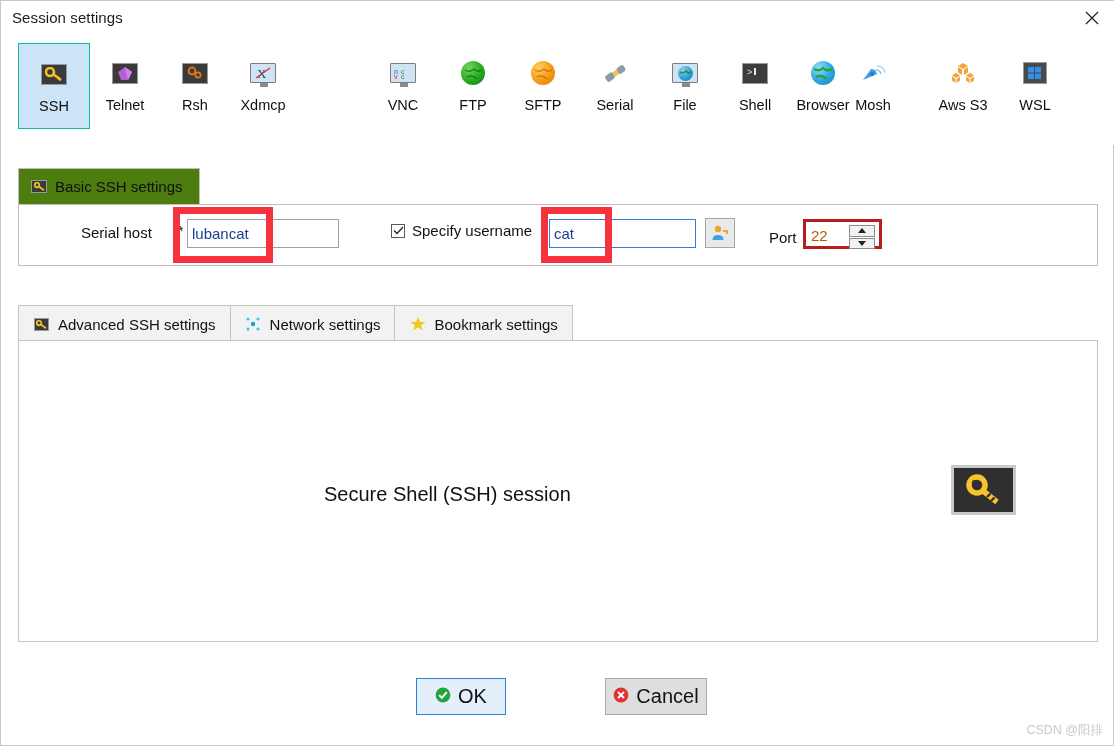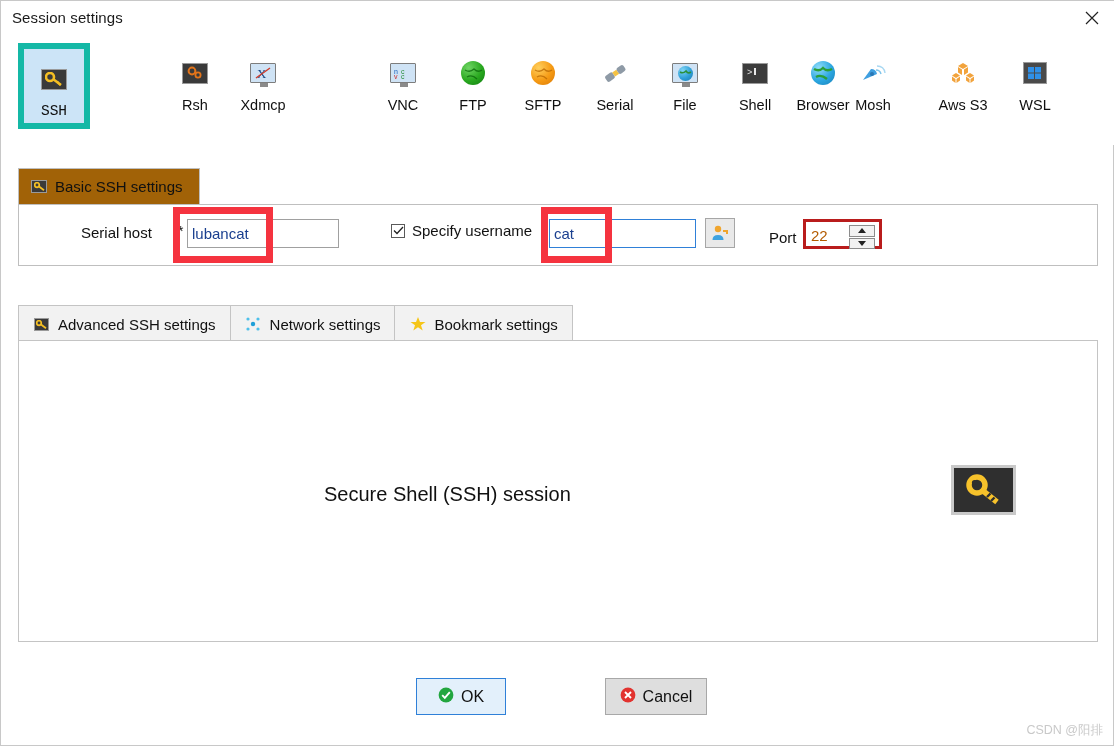--- a/index.html
+++ b/index.html
@@ -47,22 +47,21 @@
     position: absolute; top: 8px;
     width: 72px; height: 86px;
     display: flex; flex-direction: column;
     align-items: center; justify-content: flex-start;
     padding-top: 14px;
     cursor: pointer;
     background: transparent;
   }
   .sess-item.selected {
     background: #cce4f7;
-    border: 6px solid #14b8a6;
-    font-family: Liberation Mono, monospace;
+    border: 1px solid #14b8a6;
   }
   .sess-icon {
     width: 32px; height: 32px;
     display: flex; align-items: center; justify-content: center;
     margin-bottom: 8px;
   }
   .sess-label {
     font-size: 14.5px; color: #101010;
     white-space: nowrap;
   }
@@ -85,21 +84,21 @@
   }
   .globe {
     width: 24px; height: 24px; border-radius: 50%;
     position: relative; overflow: hidden;
   }
 
   
   .basic-tab {
     position: absolute; left: 17px; top: 167px;
     height: 36px; padding: 0 16px 0 12px;
-    background: #a16207;
+    background: #4d7c0f;
     border: 1px solid #bfbfbf; border-bottom: none;
     display: flex; align-items: center; gap: 8px;
     font-size: 15px; color: #111;
     cursor: pointer;
   }
   .basic-panel {
     position: absolute; left: 17px; top: 203px;
     width: 1080px; height: 62px;
     background: #ffffff;
     border: 1px solid #bfbfbf;
@@ -193,21 +192,21 @@
     position: absolute; left: 932px; top: 124px;
     width: 65px; height: 50px;
     background: #2f2f2f; border: 3px solid #c9c9c9;
     display: flex; align-items: center; justify-content: center;
   }
 
   
   .btn {
     position: absolute; height: 37px;
     display: flex; align-items: center; justify-content: center; gap: 7px;
-    font-size: 16px; color: #111;
+    font-size: 20px; color: #111;
     cursor: pointer;
   }
   #ok-button {
     left: 415px; top: 677px; width: 90px;
     background: #e3f0fb; border: 1px solid #2f80d8;
   }
   #cancel-button {
     left: 604px; top: 677px; width: 102px;
     background: #dedede; border: 1px solid #a8a8a8;
   }
@@ -249,20 +248,31 @@
           <svg width="18" height="14" viewBox="0 0 18 14">
               <circle cx="5" cy="5" r="4" fill="none" stroke="#f5bf23" stroke-width="2.6"></circle>
               <path d="M8 7 L16 13" stroke="#f5bf23" stroke-width="2.6"></path>
               <path d="M12 11 L13.5 9.5 M14 13 L15.5 11.5" stroke="#f5bf23" stroke-width="2"></path>
             </svg>
         </span>
       </span>
       <span class="sess-label">SSH</span>
     </div>
 
+    <div class="sess-item" style="left:88px">
+      <span class="sess-icon">
+        <span class="ico-dark">
+          <svg width="16" height="15" viewBox="0 0 16 15">
+              <polygon points="8,1 15,6 11,14 4,14 1,6" fill="#b45fd6"></polygon>
+              <polygon points="8,1 15,6 11,14" fill="#d084ea"></polygon>
+            </svg>
+        </span>
+      </span>
+      <span class="sess-label">Telnet</span>
+    </div>
 
     <div class="sess-item" style="left:158px">
       <span class="sess-icon">
         <span class="ico-dark">
           <svg width="18" height="14" viewBox="0 0 18 14">
               <circle cx="6" cy="5" r="3.4" fill="none" stroke="#e2741a" stroke-width="2"></circle>
               <circle cx="12" cy="9" r="2.6" fill="none" stroke="#e2741a" stroke-width="1.8"></circle>
             </svg>
         </span>
       </span>

